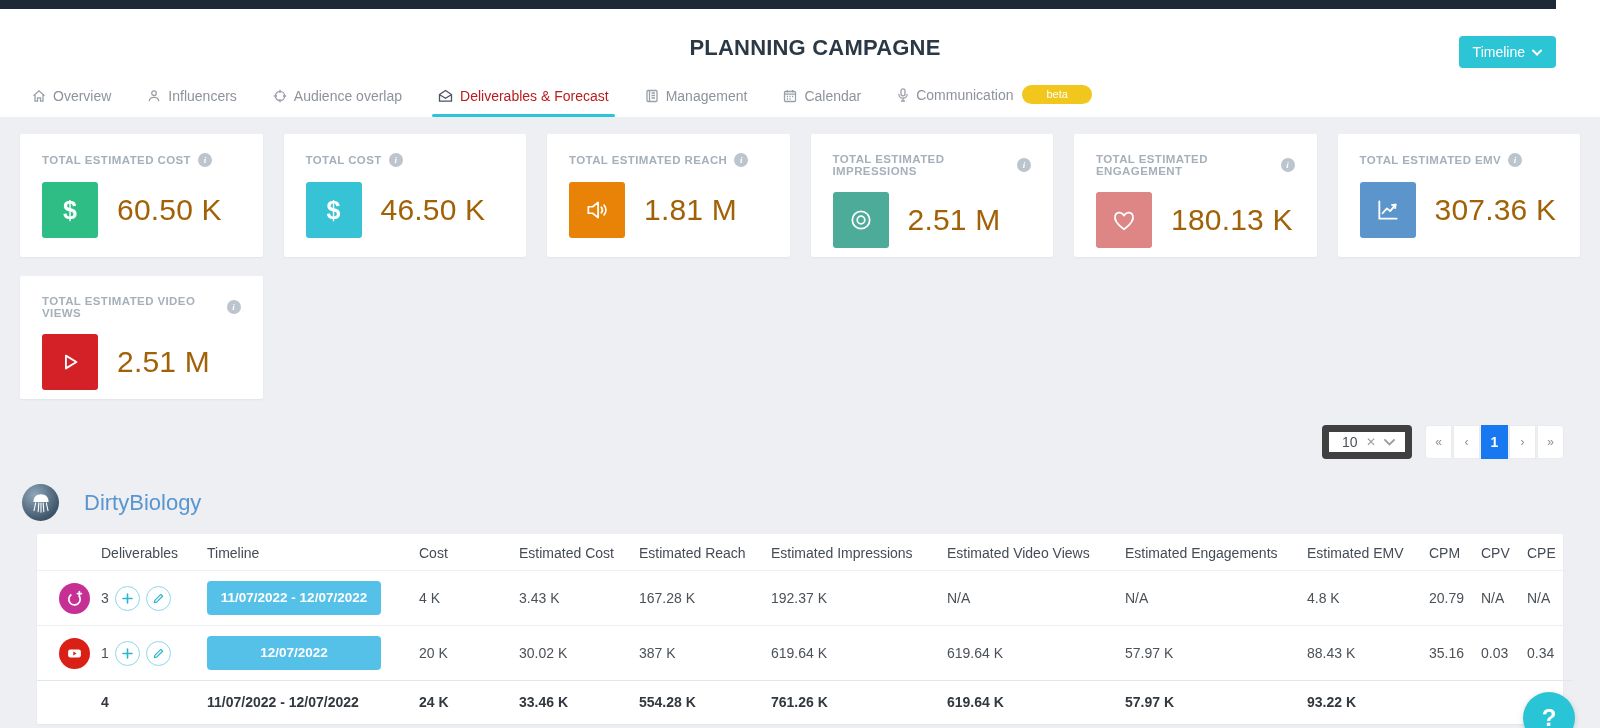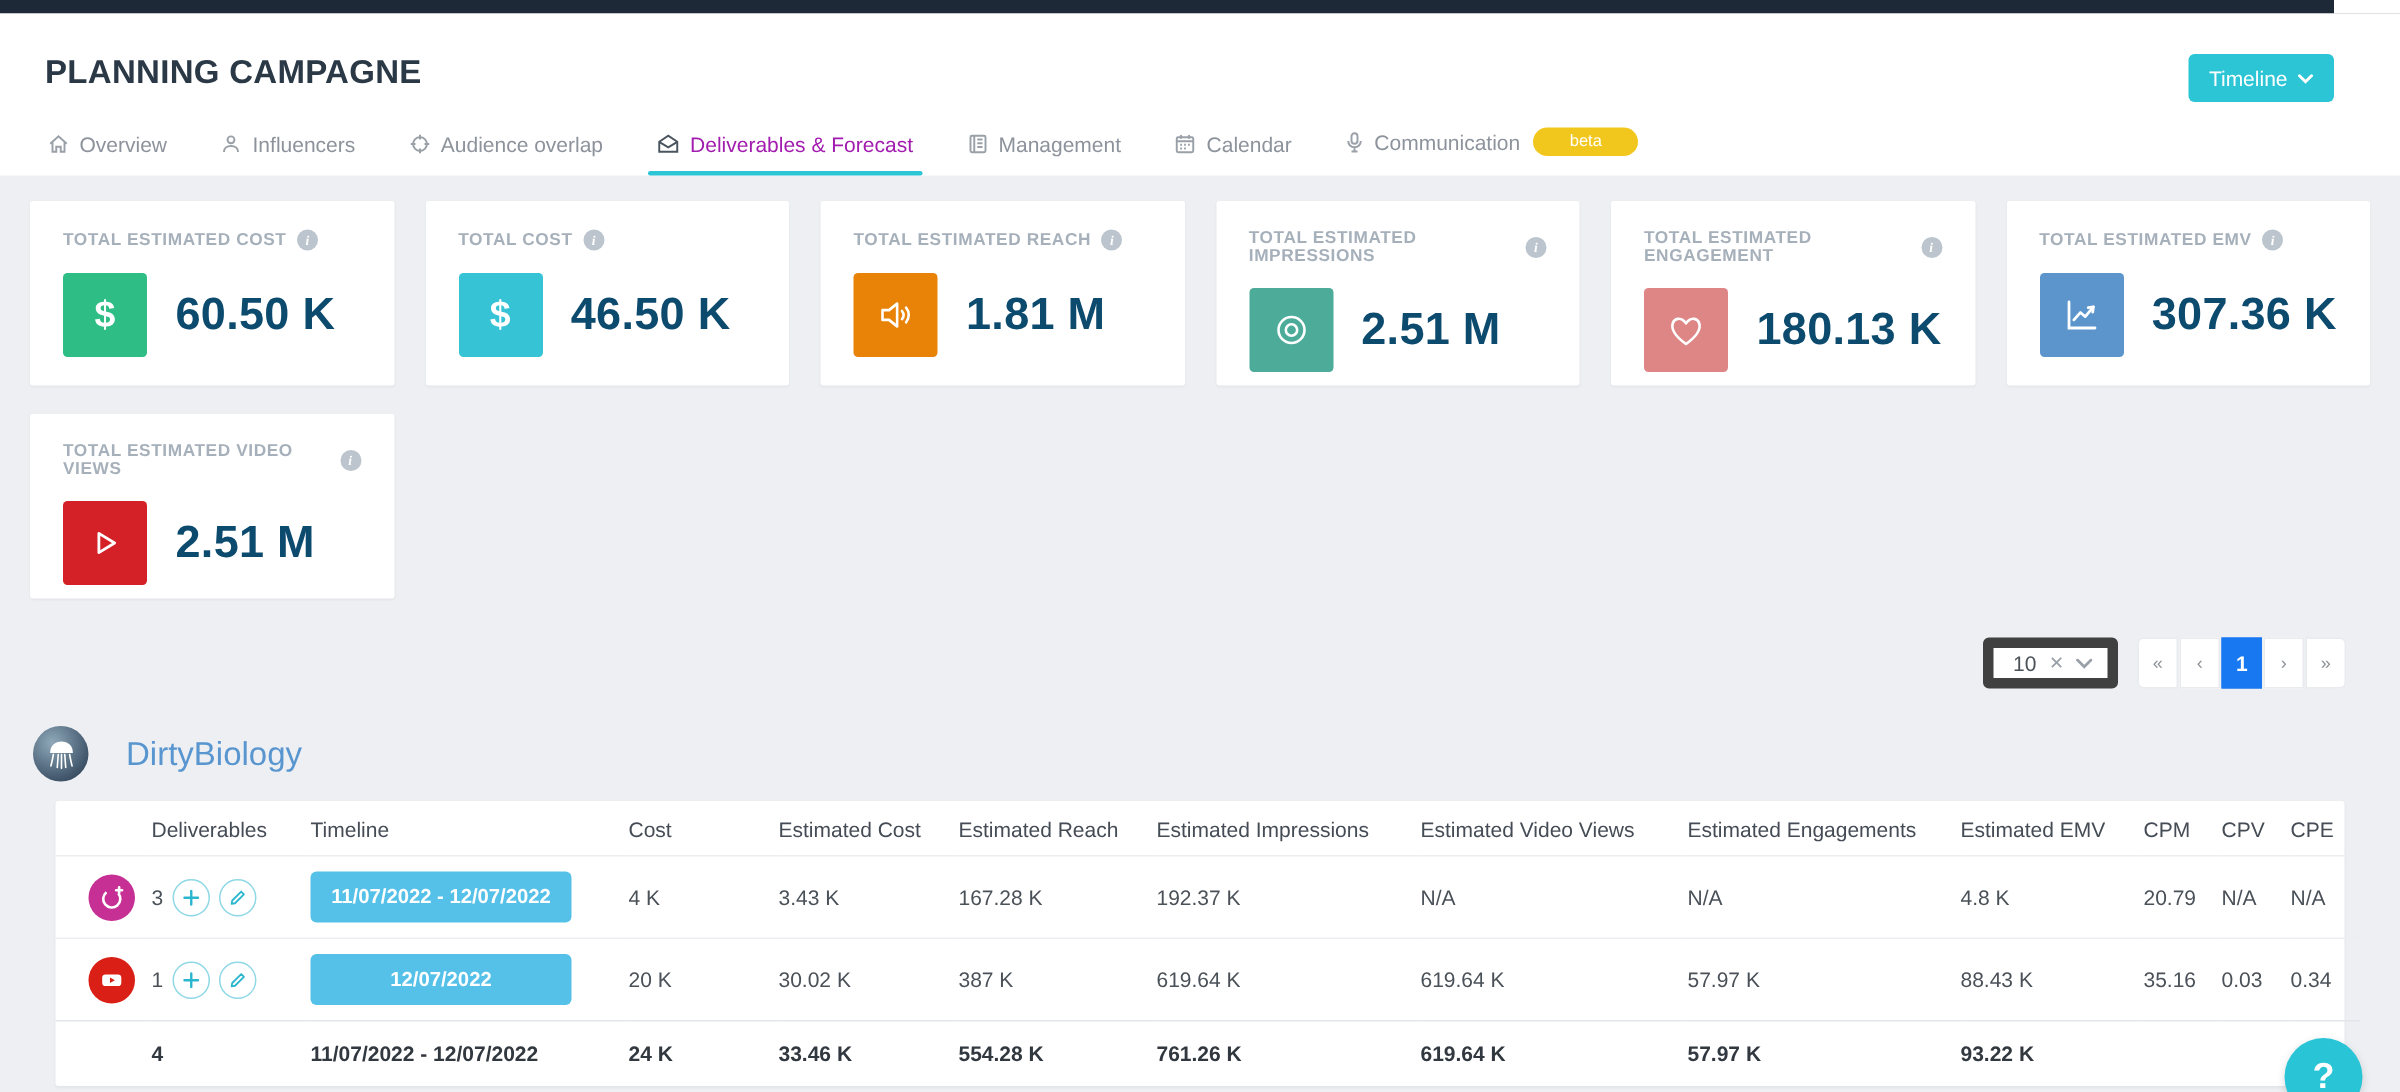--- a/index.html
+++ b/index.html
@@ -4,32 +4,32 @@
 <style>
   * { margin:0; padding:0; box-sizing:border-box; }
   html,body { width:1600px; height:728px; overflow:hidden; background:#edeff2;
     font-family:"Liberation Sans", sans-serif; color:#3f4751; }
 
   
   .topbar { position:relative; height:9px; background:#1d2936; }
   .topbar-notch { position:absolute; right:0; top:0; width:44px; height:9px; background:#ffffff; }
 
   .header { background:#ffffff; padding:0; position:relative; }
-  .header-inner { padding:26px 0 0 30px; }
+  .header-inner { padding:26px 0 0 30px;text-align:center; }
   .page-title { font-size:22px; font-weight:700; color:#2b3947; letter-spacing:.2px; }
   .actions-btn { position:absolute; top:27px; right:44px; background:#2bc5d6; color:#fff;
     border:none; border-radius:4px; font-size:14px; padding:8px 14px; cursor:pointer;
     display:flex; align-items:center; gap:7px; font-family:inherit; }
   .actions-btn svg { display:block; }
 
   .tabbar { display:flex; align-items:flex-end; gap:36px; padding:24px 0 0 32px; }
   .tab { display:flex; align-items:center; gap:7px; font-size:14px; color:#8d939c;
     padding-bottom:13px; position:relative; cursor:pointer;justify-content:space-between; }
   .tab svg { stroke:#9aa0a8; }
-  .tab.active { color:#a21caf; }
+  .tab.active { color:#b91c1c; }
   .tab.active svg { stroke:#4a545f; }
   .tab.active::after { content:""; position:absolute; left:-6px; right:-6px; bottom:0;
     height:3px; background:#2bc5d6; border-radius:2px; }
   .beta-badge { background:#f2c71d; color:#fff; font-size:11px; padding:3px 24px 4px;
     border-radius:10px; margin-left:2px; }
 
   
   .cards { display:grid; grid-template-columns:repeat(6,1fr); column-gap:21px; row-gap:19px;
     margin:17px 20px 0 20px; }
   .card { background:#fff; border-radius:2px; box-shadow:0 1px 2px rgba(40,50,60,.05);
@@ -44,21 +44,21 @@
   .kpi-icon { width:56px; height:56px; border-radius:3px; display:flex; align-items:center;
     justify-content:center; color:#fff; font-size:25px; font-weight:700; }
   .kpi-icon svg { stroke:#fff; fill:none; }
   .c-green  { background:#2dbd85; }
   .c-cyan   { background:#35c3d5; }
   .c-orange { background:#e98307; }
   .c-teal   { background:#4cab99; }
   .c-salmon { background:#de8585; }
   .c-blue   { background:#5b95cc; }
   .c-red    { background:#d42127; }
-  .kpi-value { font-size:30px; font-weight:700; color:#0c4a6e; letter-spacing:.2px; }
+  .kpi-value { font-size:30px; font-weight:400; color:#a16207; letter-spacing:.2px; }
 
   
   .pager-row { display:flex; justify-content:flex-end; align-items:center; gap:13px;
     margin:26px 36px 0 0; }
   .page-size { display:flex; align-items:center; background:#fff; border:7px solid #404040;
     border-radius:4px; height:34px; width:90px; padding:0 10px 0 13px; cursor:pointer; }
   .page-size-value { font-size:14px; color:#4a5158; flex:1; }
   .page-size .x { color:#9aa0a8; font-size:12px; margin-right:8px; }
   .pager { display:flex; gap:1px; }
   .pager .pbtn { min-width:27px; height:34px; background:#fff; border:1px solid #e9ebee;

